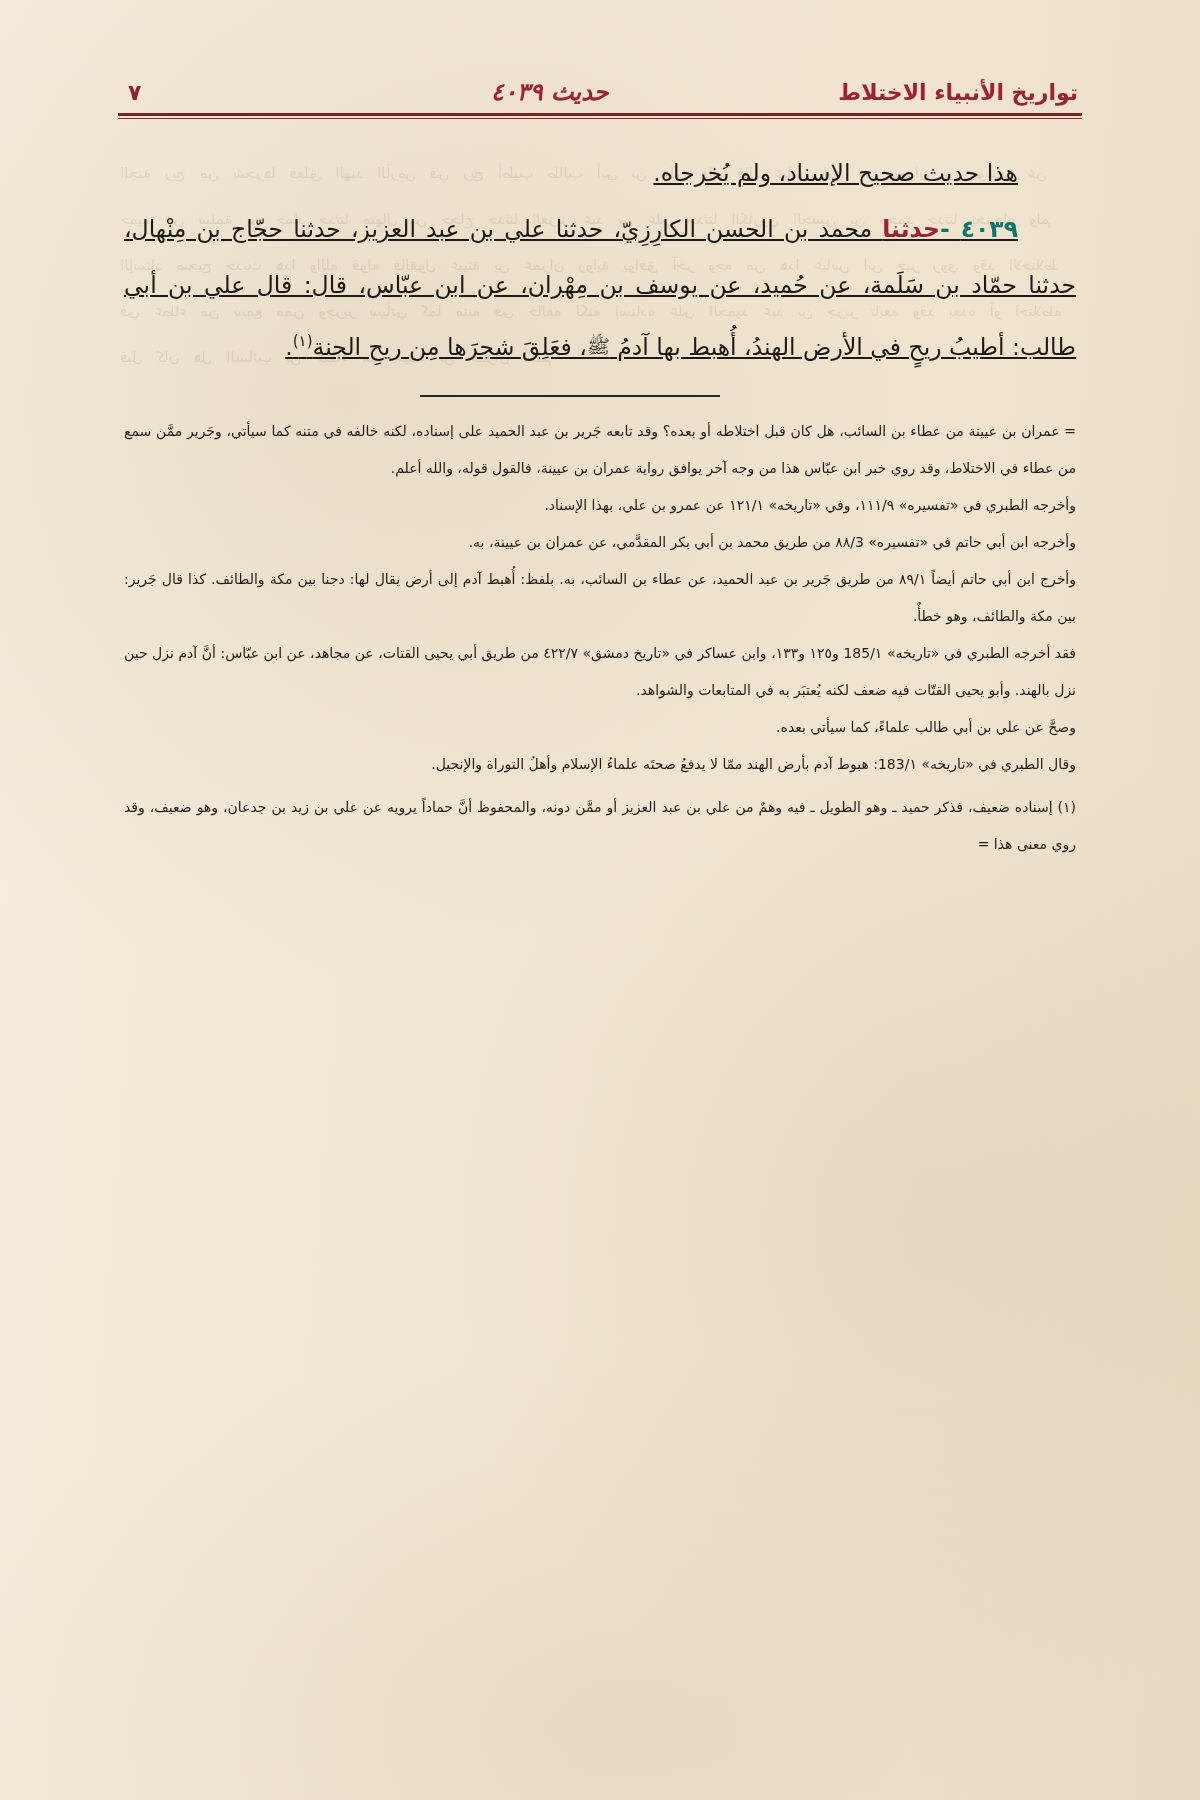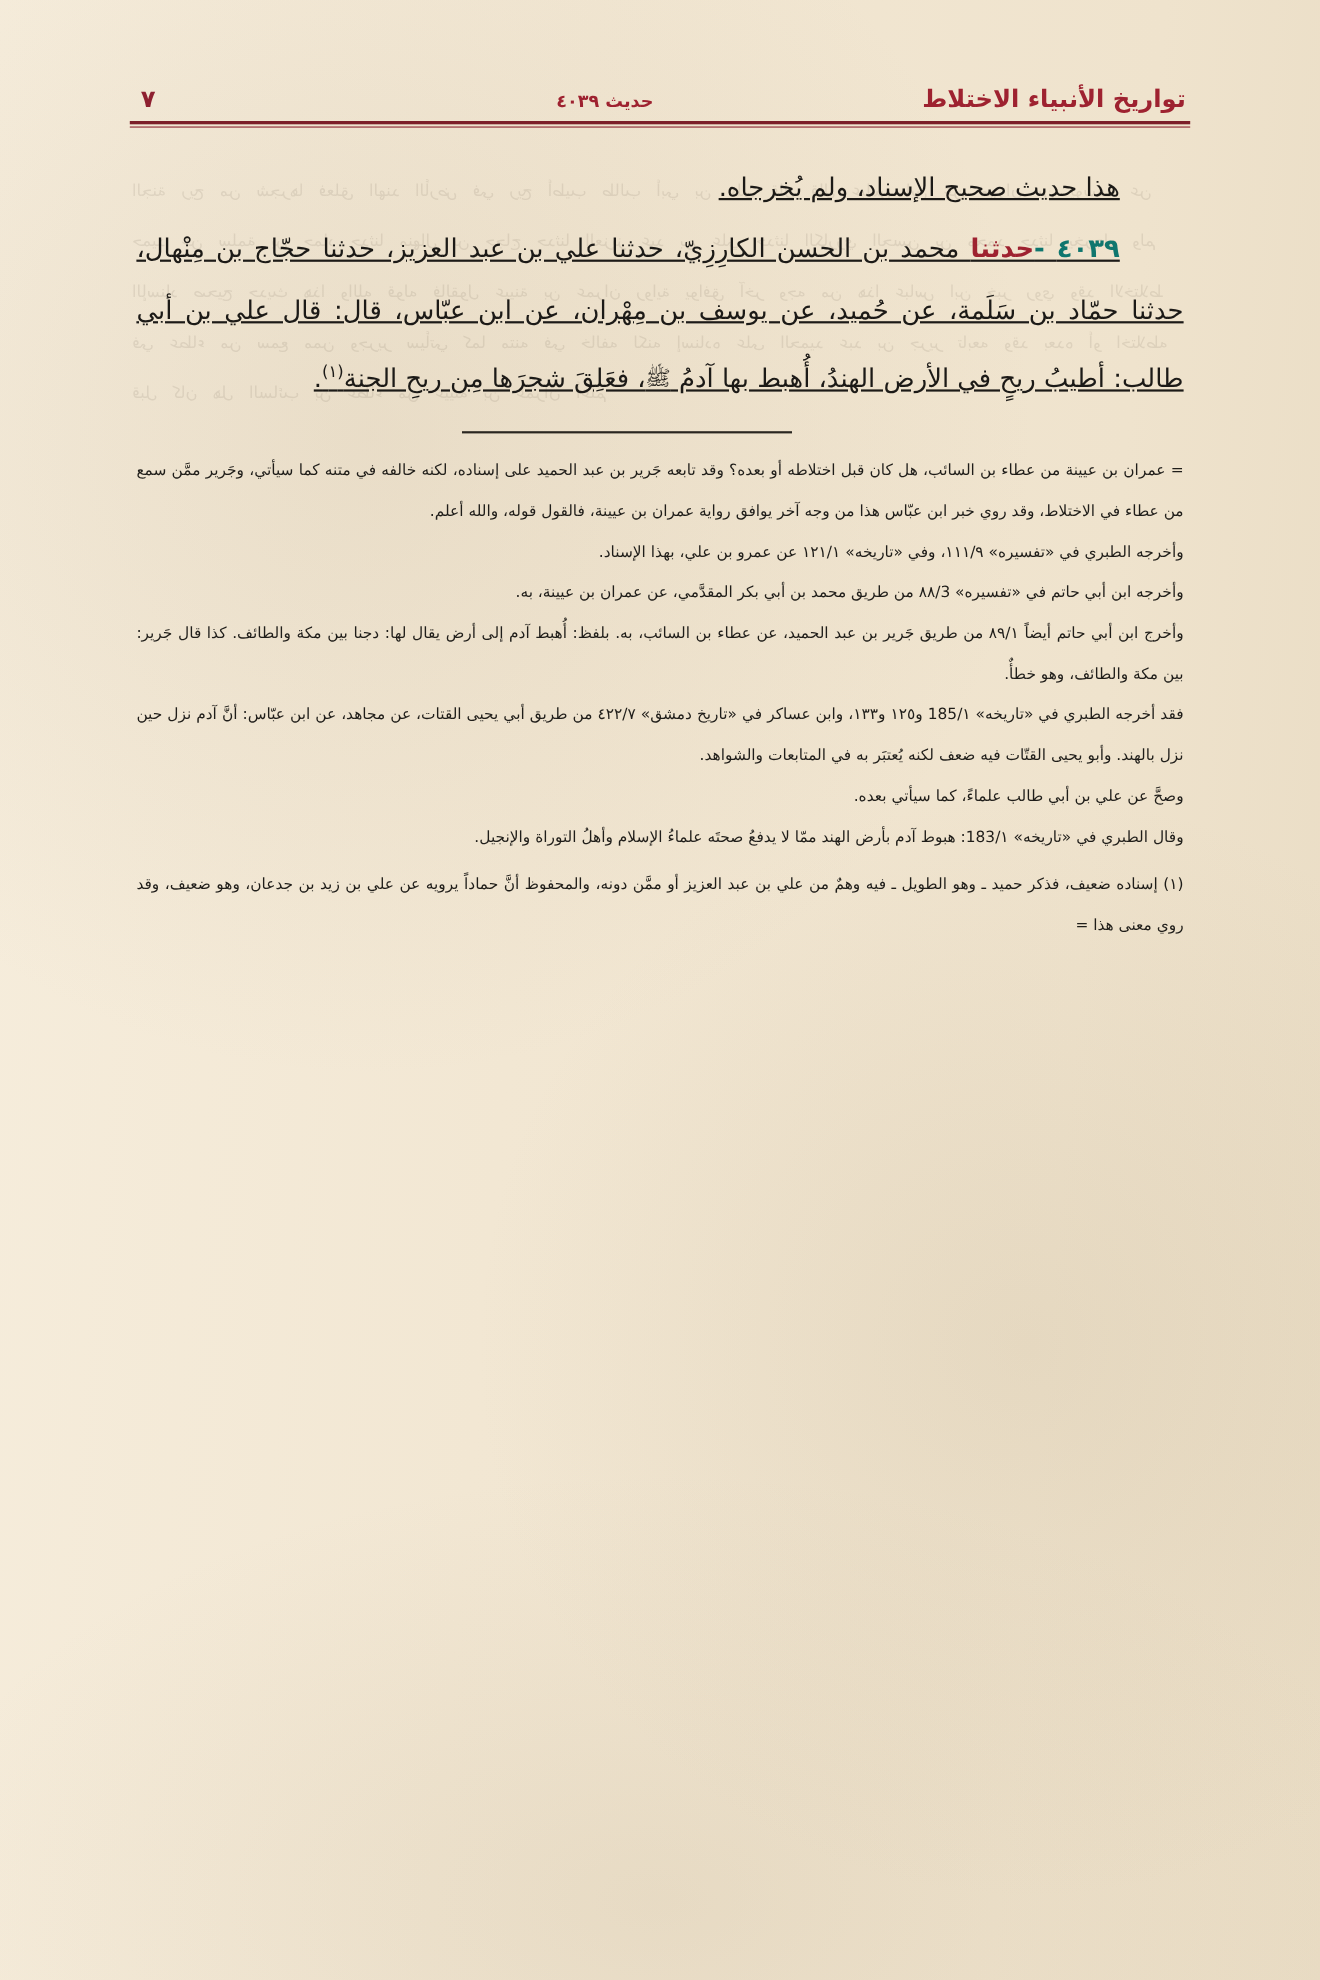--- a/index.html
+++ b/index.html
@@ -61,21 +61,21 @@
     display: flex;
     align-items: baseline;
     justify-content: space-between;
     direction: rtl;
     color: #9e2230;
     font-weight: bold;
     font-size: 21px;
     padding: 0 4px 0 10px;
   }
   .runhead .rh-title { font-size: 22px; letter-spacing: 0px; }
-  .runhead .rh-center { font-size: 16px; margin-right: -120px; }
+  .runhead .rh-center { font-size: 24px; margin-right: -120px; font-style: italic; }
   .runhead .rh-folio {
     color: #8e2030;
     font-size: 22px;
     font-family: "DejaVu Sans", sans-serif;
   }
   .rule-wrap { margin-top: 7px; }
   .rule-thick {
     height: 3px;
     background: #7c1f29;
   }

